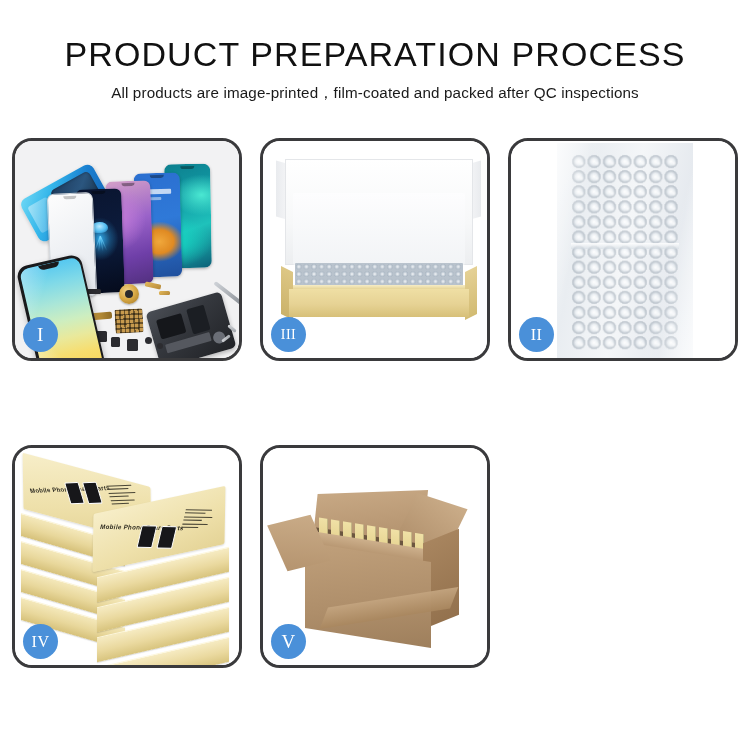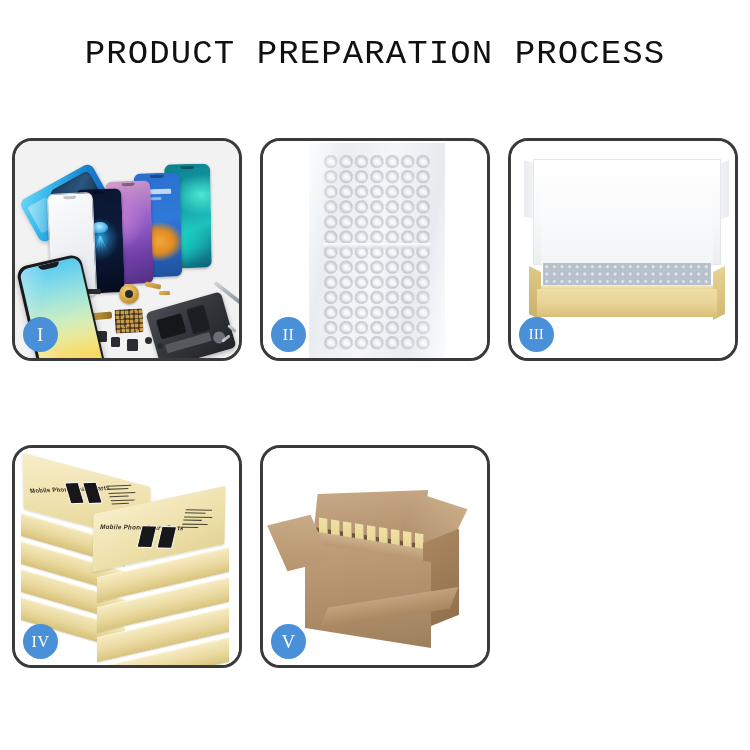--- a/index.html
+++ b/index.html
@@ -30,21 +30,21 @@
     text-align: center;
   }
   .title {
     margin: 0;
     padding-top: 36px;
     font-size: 34px;
     font-weight: 400;
     letter-spacing: 1.1px;
     color: #111111;
     line-height: 1.1;
-    font-family: Liberation Mono, monospace;
+    font-family: Liberation Sans, sans-serif;
     white-space: nowrap;
   }
   .subtitle {
     margin: 0;
     padding-top: 11px;
     font-size: 15.2px;
     font-weight: 400;
     letter-spacing: 0.15px;
     color: #1a1a1a;
     line-height: 1.2;
@@ -652,20 +652,21 @@
     transform: rotate(-12deg);
   }
 </style>
 </head>
 <body>
 
 <div id="page">
 
   <div class="header">
     <h1 class="title">PRODUCT PREPARATION PROCESS</h1>
+    <p class="subtitle">All products are image-printed，film-coated and packed after QC inspections</p>
   </div>
 
   <div class="grid">
 
     <div class="panel">
       <div class="panel-art">
         <div class="p1-bg"></div>
 
         <div class="adhesive">
           <div class="strip"></div>
@@ -716,46 +717,46 @@
           <div class="pt round" style="left:142px; top:202px; width:6px; height:6px;"></div>
           <div class="pt silver" style="left:206px; top:196px; width:10px; height:3px; transform:rotate(-38deg);"></div>
           <div class="pt silver" style="left:212px; top:186px; width:10px; height:3px; transform:rotate(40deg);"></div>
         </div>
       </div>
       <div class="badge">I</div>
     </div>
 
     <div class="panel">
       <div class="panel-art">
-        <div class="bw-wrap"></div>
-        <div class="bw-sheet">
-          <div class="bw-inner"></div>
-          <div class="bw-inner2"></div>
-          <div class="bw-seam"></div>
-          <div class="bw-gloss"></div>
-        </div>
-      </div>
-      <div class="badge wide">II</div>
-    </div>
-
-    <div class="panel">
-      <div class="panel-art">
         <div class="mailer">
           <div class="lid-flapL"></div>
           <div class="lid-flapR"></div>
           <div class="lid-back"></div>
           <div class="foam"></div>
           <div class="bubbles-in"></div>
           <div class="left-wall"></div>
           <div class="right-wall"></div>
           <div class="inner-edge"></div>
           <div class="front-wall"></div>
         </div>
       </div>
       <div class="badge xwide">III</div>
+    </div>
+
+    <div class="panel">
+      <div class="panel-art">
+        <div class="bw-wrap"></div>
+        <div class="bw-sheet">
+          <div class="bw-inner"></div>
+          <div class="bw-inner2"></div>
+          <div class="bw-seam"></div>
+          <div class="bw-gloss"></div>
+        </div>
+      </div>
+      <div class="badge wide">II</div>
     </div>
 
     <div class="panel">
       <div class="panel-art">
         <div class="stack">
 
           <div class="col-left">
             <div class="slab" style="top:44px;"></div>
             <div class="slab" style="top:72px;"></div>
             <div class="slab" style="top:100px;"></div>

